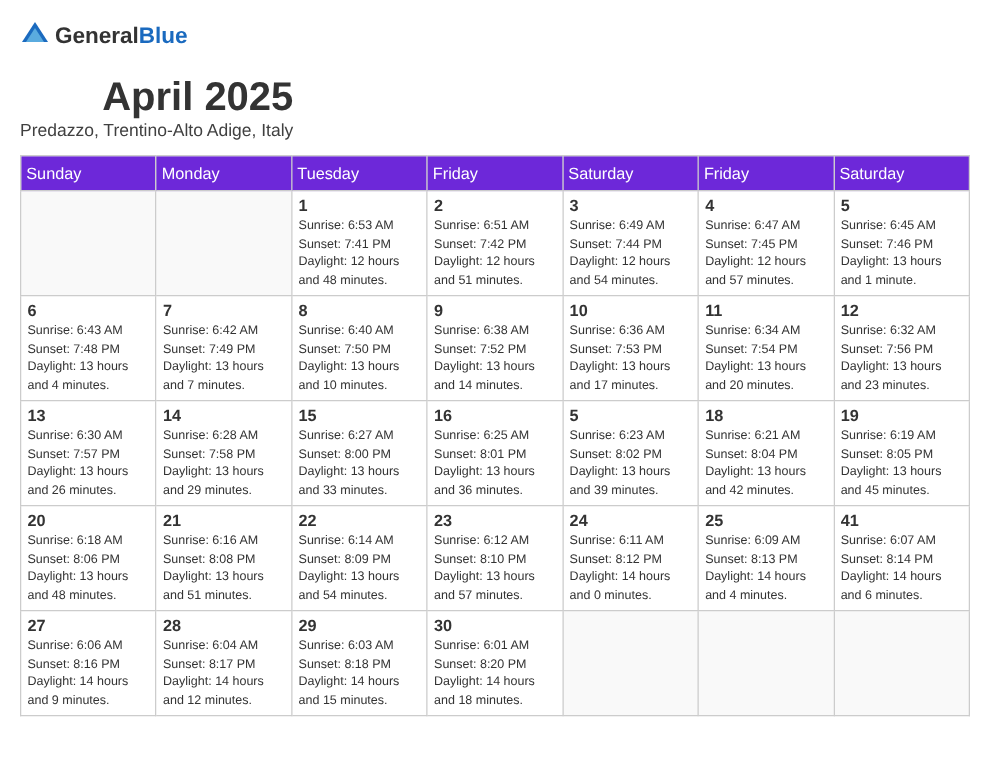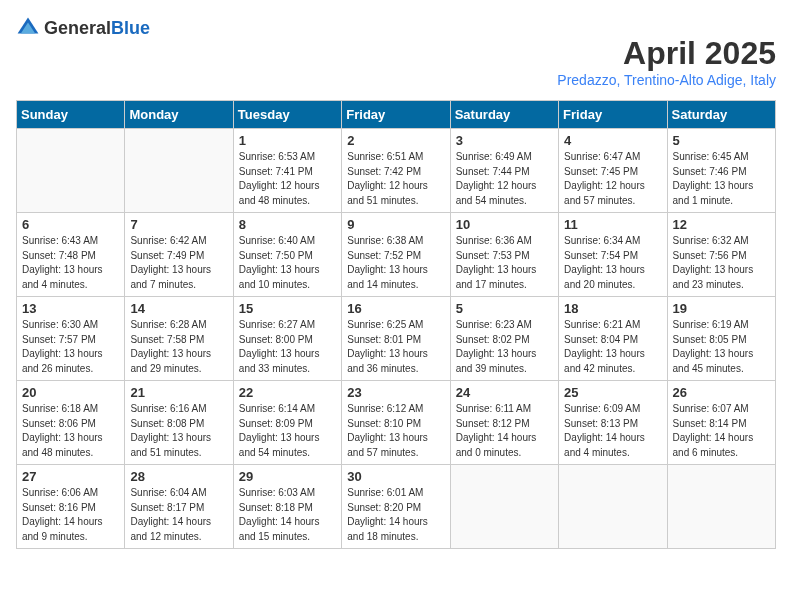--- a/index.html
+++ b/index.html
@@ -8,20 +8,21 @@
       background: #fff;
       width: 792px;
       min-height: 612px;
       padding: 16px;
     }
     .header-area {
       display: flex;
       justify-content: space-between;
       align-items: flex-start;
       margin-bottom: 12px;
+      flex-direction: column;
     }
     .logo {
       display: flex;
       align-items: center;
       gap: 4px;
     }
     .logo-text-general {
       font-size: 18px;
       font-weight: bold;
       color: #333;
@@ -39,32 +40,32 @@
       text-align: right;
       margin-top: 19px;
     }
     .month-title {
       font-size: 32px;
       font-weight: bold;
       color: #333;
     }
     .location-title {
       font-size: 14px;
-      color: #3b82f6;
+      color: #404040;
     }
     .calendar {
       width: 100%;
       border-collapse: collapse;
       border: 1px solid #ccc;
     }
     .calendar th {
-      background-color: #0369a1;
+      background-color: #6d28d9;
       color: #fff;
       font-size: 13px;
-      font-weight: bold;
+      font-weight: normal;
       padding: 6px 4px;
       text-align: left;
       border: 1px solid #ccc;
     }
     .calendar td {
       vertical-align: top;
       border: 1px solid #ccc;
       padding: 4px 5px;
       width: 108px;
       min-height: 80px;
@@ -222,21 +223,21 @@
         </td>
         <td>
           <span class="day-number">24</span>
           <div class="day-info">Sunrise: 6:11 AM<br>Sunset: 8:12 PM<br>Daylight: 14 hours and 0 minutes.</div>
         </td>
         <td>
           <span class="day-number">25</span>
           <div class="day-info">Sunrise: 6:09 AM<br>Sunset: 8:13 PM<br>Daylight: 14 hours and 4 minutes.</div>
         </td>
         <td>
-          <span class="day-number">26</span>
+          <span class="day-number">41</span>
           <div class="day-info">Sunrise: 6:07 AM<br>Sunset: 8:14 PM<br>Daylight: 14 hours and 6 minutes.</div>
         </td>
       </tr>
       <tr>
         <td>
           <span class="day-number">27</span>
           <div class="day-info">Sunrise: 6:06 AM<br>Sunset: 8:16 PM<br>Daylight: 14 hours and 9 minutes.</div>
         </td>
         <td>
           <span class="day-number">28</span>

